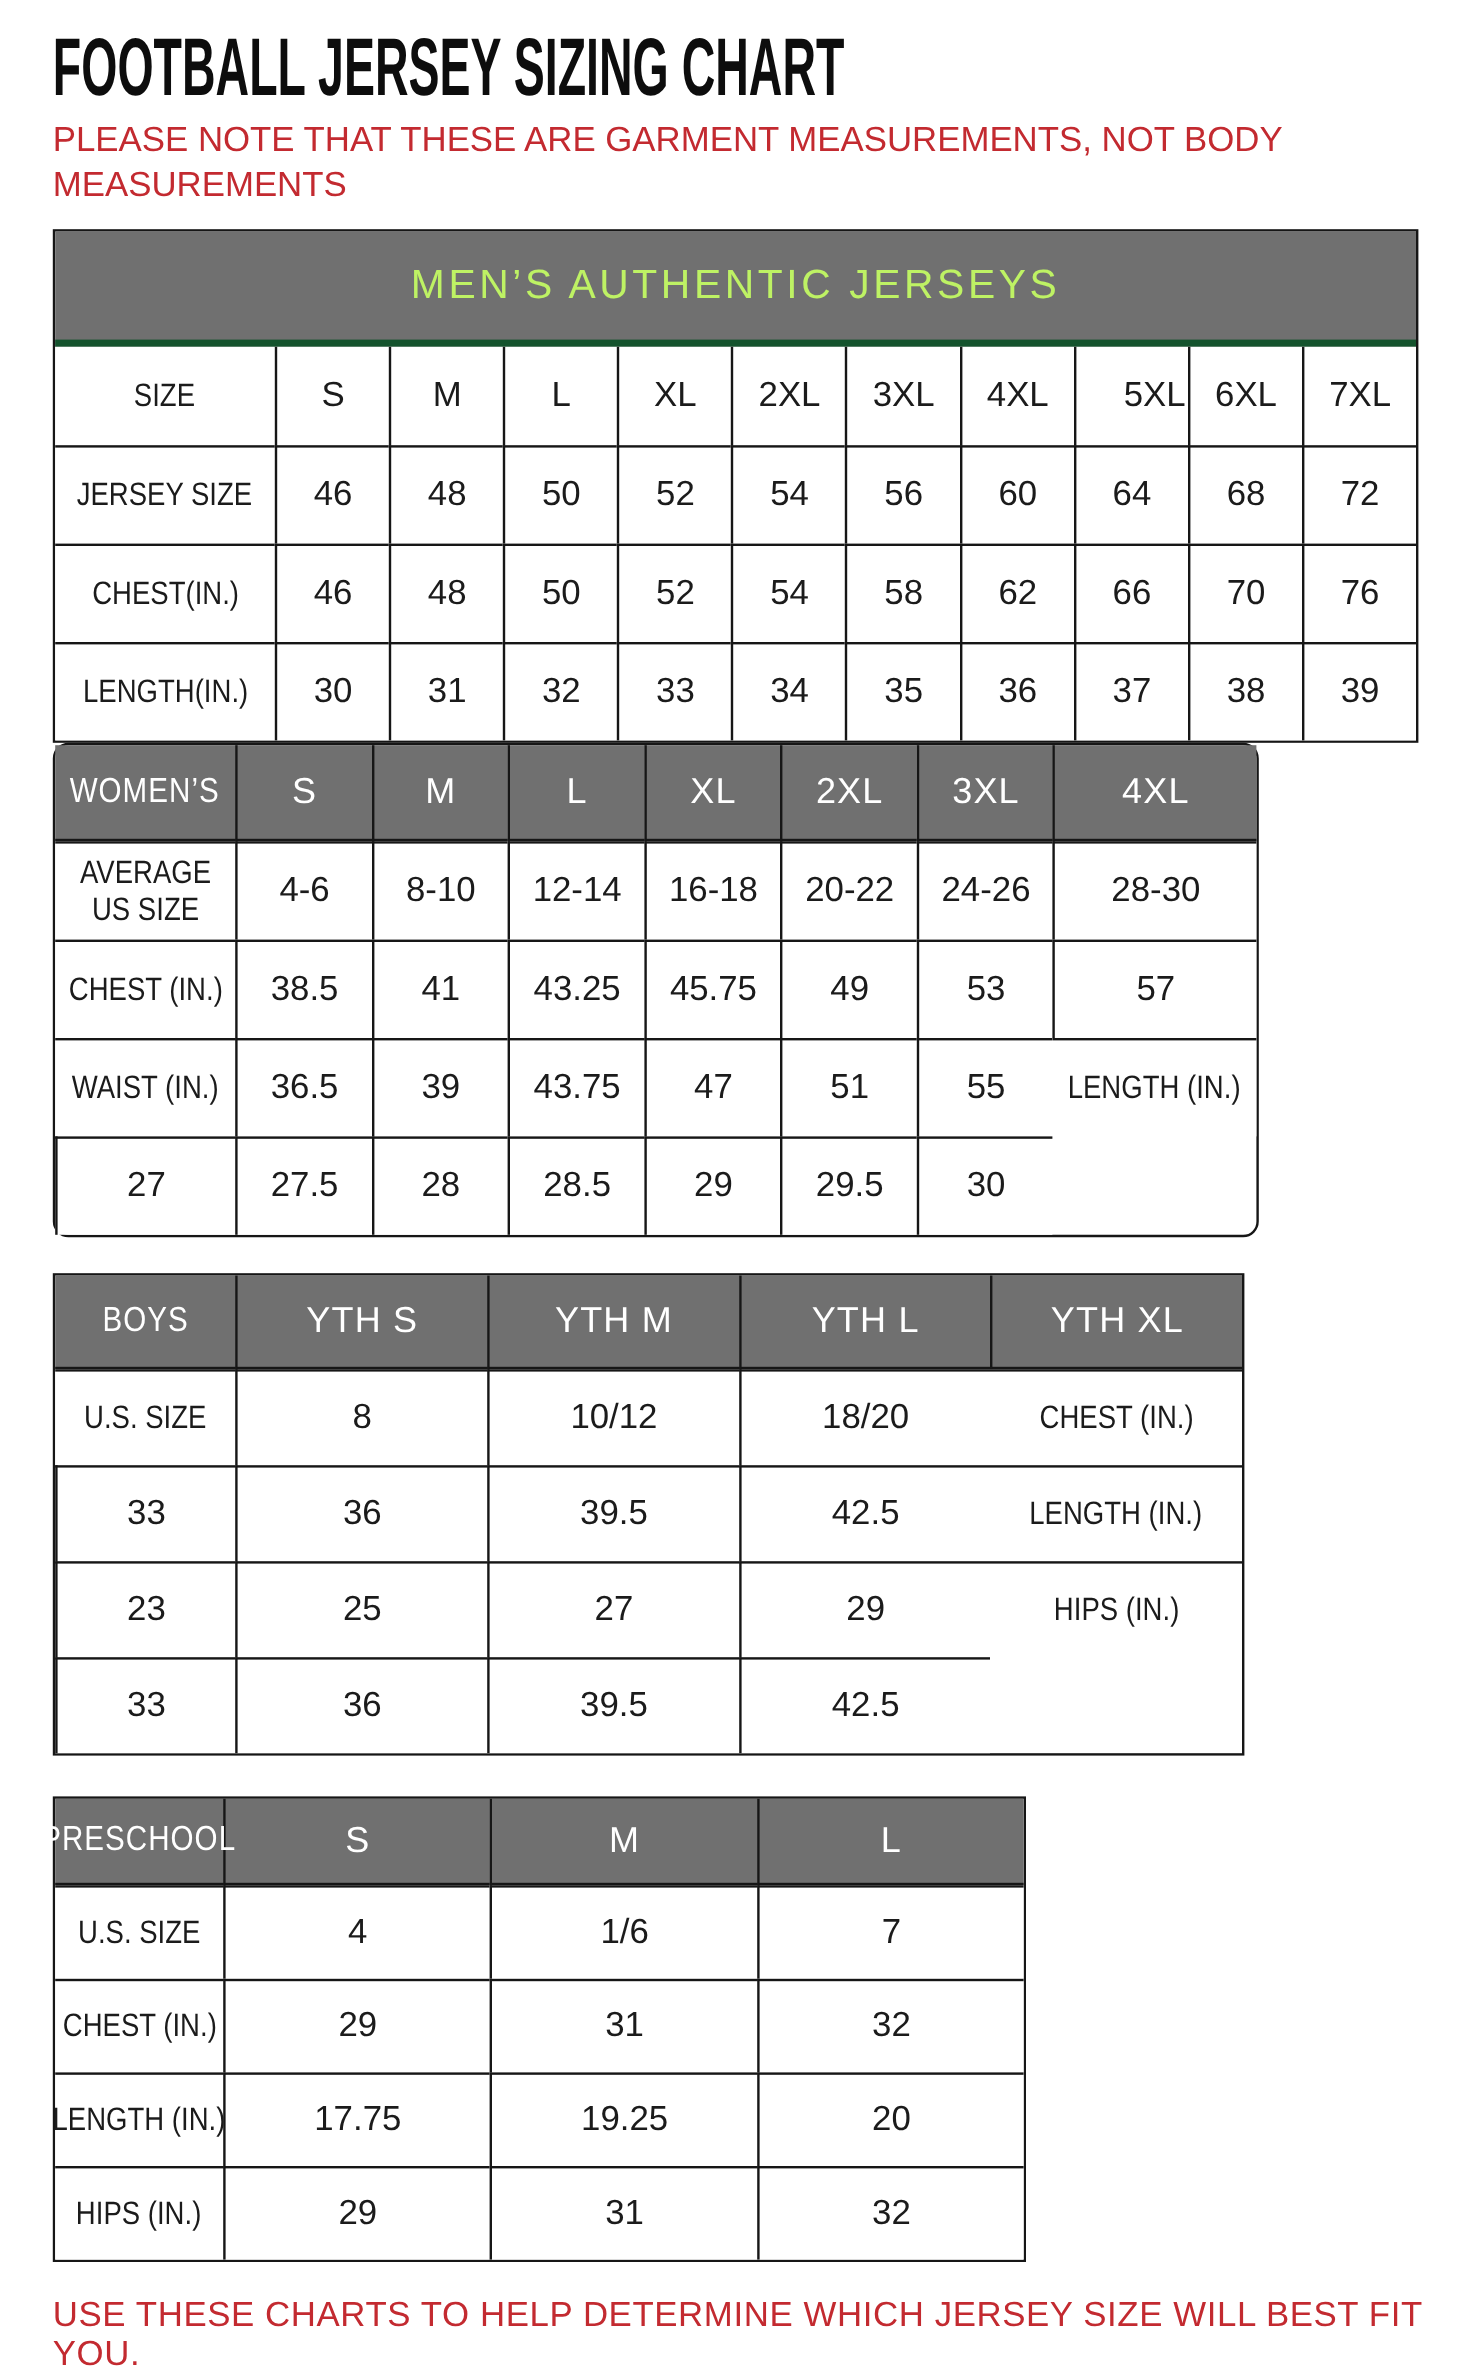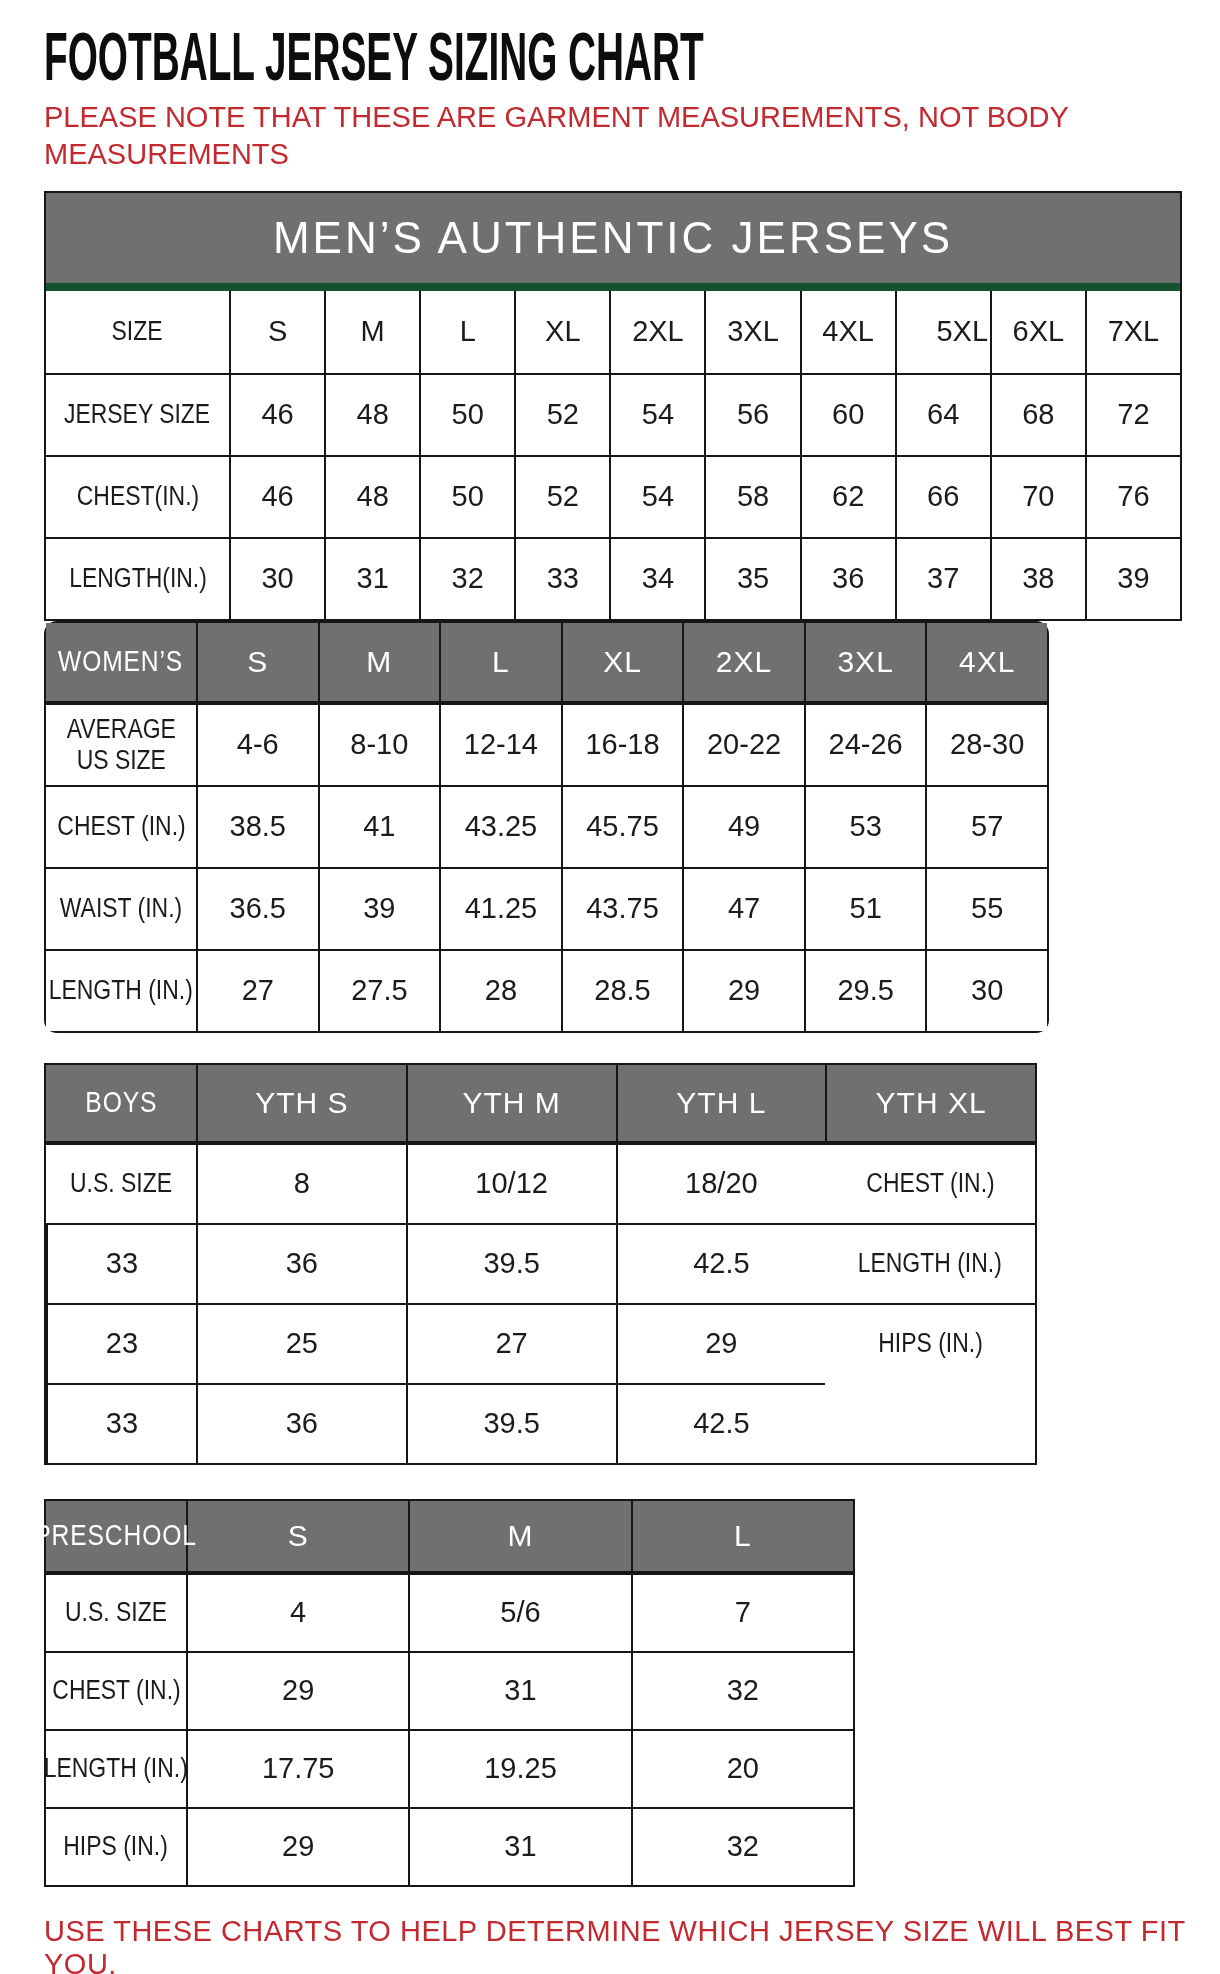--- a/index.html
+++ b/index.html
@@ -11,22 +11,22 @@
     font-weight:700;white-space:nowrap;}
 
   .note{color:#C32A30;font-size:29px;line-height:1.28;margin:0 0 18px 0;}
 
   .tbl{border:2px solid #161616;background:#fff;}
   .tbl-men{width:1134px;}
   .tbl-women{width:1001px;border-radius:13px;}
   .tbl-boys{width:989px;margin-top:30px;}
   .tbl-preschool{width:807px;margin-top:34px;}
 
-  .band{height:90px;background:#707070;color:#ffffff;display:flex;align-items:center;
-    justify-content:center;font-size:44px;letter-spacing:3px;border-bottom:8px solid #14532d;}
+  .band{height:90px;background:#707070;color:#bef264;display:flex;align-items:center;
+    justify-content:center;font-size:34px;letter-spacing:3px;border-bottom:6px solid #14532d;}
 
   .grid{display:grid;}
   .gcell{display:flex;align-items:center;justify-content:center;font-size:29px;
     background:#fff;border-top:2px solid #161616;border-left:2px solid #161616;
     overflow:visible;}
   .gcell.hd{background:#707070;color:#ffffff;font-size:30px;letter-spacing:1px;
     border-bottom:2px solid #161616;}
 
   .cond{display:inline-block;transform:scaleX(0.85);transform-origin:center center;
     white-space:pre;text-align:center;line-height:1.15;font-size:27px;}
@@ -262,23 +262,20 @@
         <div class="gcell" style="border-left: none;">
           <span class="cond">WAIST (IN.)</span>
         </div>
         <div class="gcell">
           <span>36.5</span>
         </div>
         <div class="gcell">
           <span>39</span>
         </div>
         <div class="gcell">
-          <span>41.25</span>
-        </div>
-        <div class="gcell">
           <span>43.75</span>
         </div>
         <div class="gcell">
           <span>47</span>
         </div>
         <div class="gcell">
           <span>51</span>
         </div>
         <div class="gcell">
           <span>55</span>
@@ -401,21 +398,21 @@
         <div class="gcell hd" style="border-top: none;">
           <span>L</span>
         </div>
         <div class="gcell" style="border-left: none;">
           <span class="cond">U.S. SIZE</span>
         </div>
         <div class="gcell">
           <span>4</span>
         </div>
         <div class="gcell">
-          <span>5/6</span>
+          <span>1/6</span>
         </div>
         <div class="gcell">
           <span>7</span>
         </div>
         <div class="gcell" style="border-left: none;">
           <span class="cond">CHEST (IN.)</span>
         </div>
         <div class="gcell">
           <span>29</span>
         </div>

